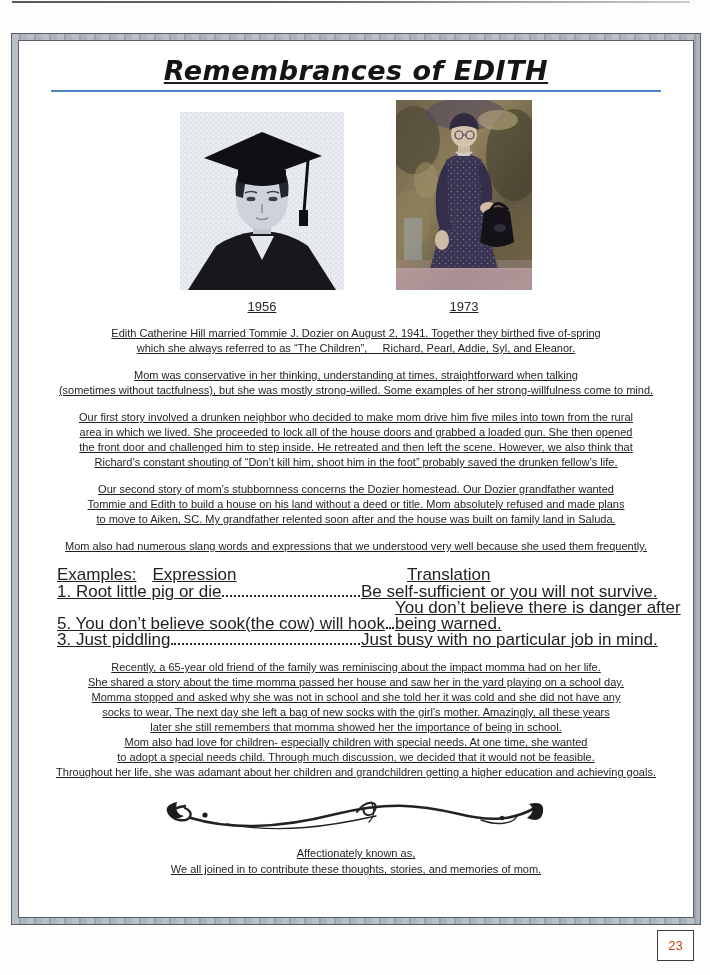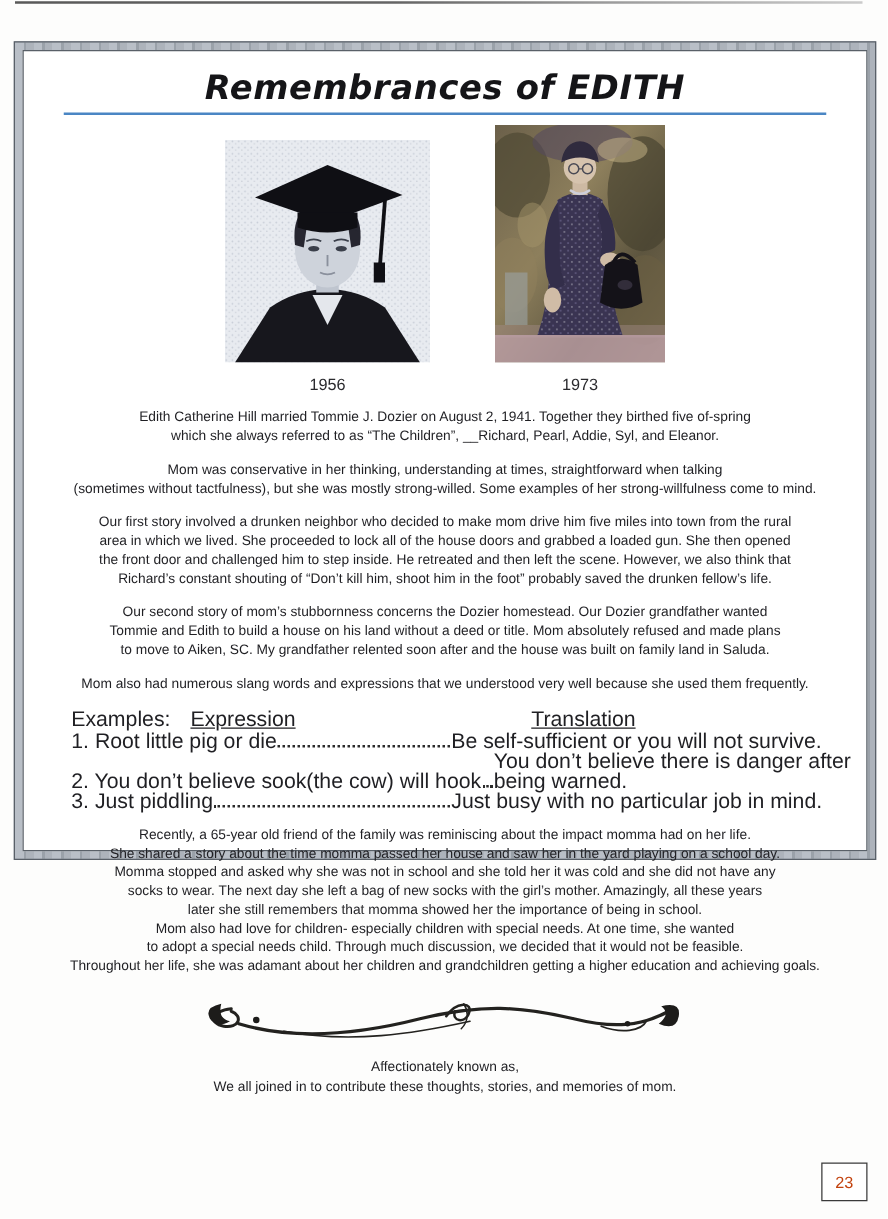--- a/index.html
+++ b/index.html
@@ -7,24 +7,25 @@
   .page {
     position:relative; width:710px; height:975px; background:#fdfdfc;
     font-family:"Liberation Sans", sans-serif; color:#1f1f23; overflow:hidden;
   }
   .scan-line-top {
     position:absolute; top:1px; left:12px; right:20px; height:2px;
     background:linear-gradient(90deg,#3c3c3c 0%,#4a4a4a 45%,#8a8a8a 70%,#c2c2c2 100%);
     opacity:.85;
   }
   .frame {
-    position:absolute; left:11px; top:33px; width:690px; height:655px;
+    position:absolute; left:11px; top:33px; width:690px; height:892px;
     border:1px solid #596068; padding:6px;
     background:#a9afb7;
     background-image:repeating-linear-gradient(90deg,#b9bfc7 0 7px,#9aa1a9 7px 9px,#adb3bb 9px 15px);
+    text-decoration:underline;
   }
   .frame-inner {
     width:100%; height:100%; background:#fff; border:1px solid #596068;
     position:relative; padding:6px 18px 0;
   }
   .title {
     font-family:"DejaVu Sans", sans-serif; font-style:italic; font-weight:bold;
     font-size:27px; text-align:center; letter-spacing:.5px; margin-top:8px; color:#151518;
   }
   .rule { height:2px; background:#4a86c4; margin:4px 14px 0; }
@@ -154,29 +155,29 @@
 Richard’s constant shouting of “Don’t kill him, shoot him in the foot” probably saved the drunken fellow’s life.</p>
       <p class="para">Our second story of mom’s stubbornness concerns the Dozier homestead.  Our Dozier grandfather wanted
 Tommie and Edith to build a house on his land without a deed or title.  Mom absolutely refused and made plans
 to move to Aiken, SC.  My grandfather relented soon after and the house was built on family land in Saluda.</p>
       <p class="para">Mom also had numerous slang words and expressions that we understood very well because she used them frequently.</p>
 
       <div class="examples">
         <div class="ex-head">
           <span class="ex-label">Examples:</span>
           <span class="u">Expression</span>
-          <span class="ex-head-right"><span class="u" style="margin-left:64px;">Translation</span></span>
+          <span class="ex-head-right"><span class="u" style="margin-left:46px;">Translation</span></span>
         </div>
         <div class="ex-row">
           <span class="ex-exp">1. Root little pig or die</span>
           <span class="ex-dots"></span>
           <span class="ex-tr">Be self-sufficient or you will not survive.</span>
         </div>
         <div class="ex-row">
-          <span class="ex-exp">2. You don’t believe sook(the cow) will hook</span>
+          <span class="ex-exp">5. You don’t believe sook(the cow) will hook</span>
           <span class="ex-dots"></span>
           <span class="ex-tr">You don’t believe there is danger after being warned.</span>
         </div>
         <div class="ex-row">
           <span class="ex-exp">3. Just piddling</span>
           <span class="ex-dots"></span>
           <span class="ex-tr">Just busy with no particular job in mind.</span>
         </div>
       </div>
 

